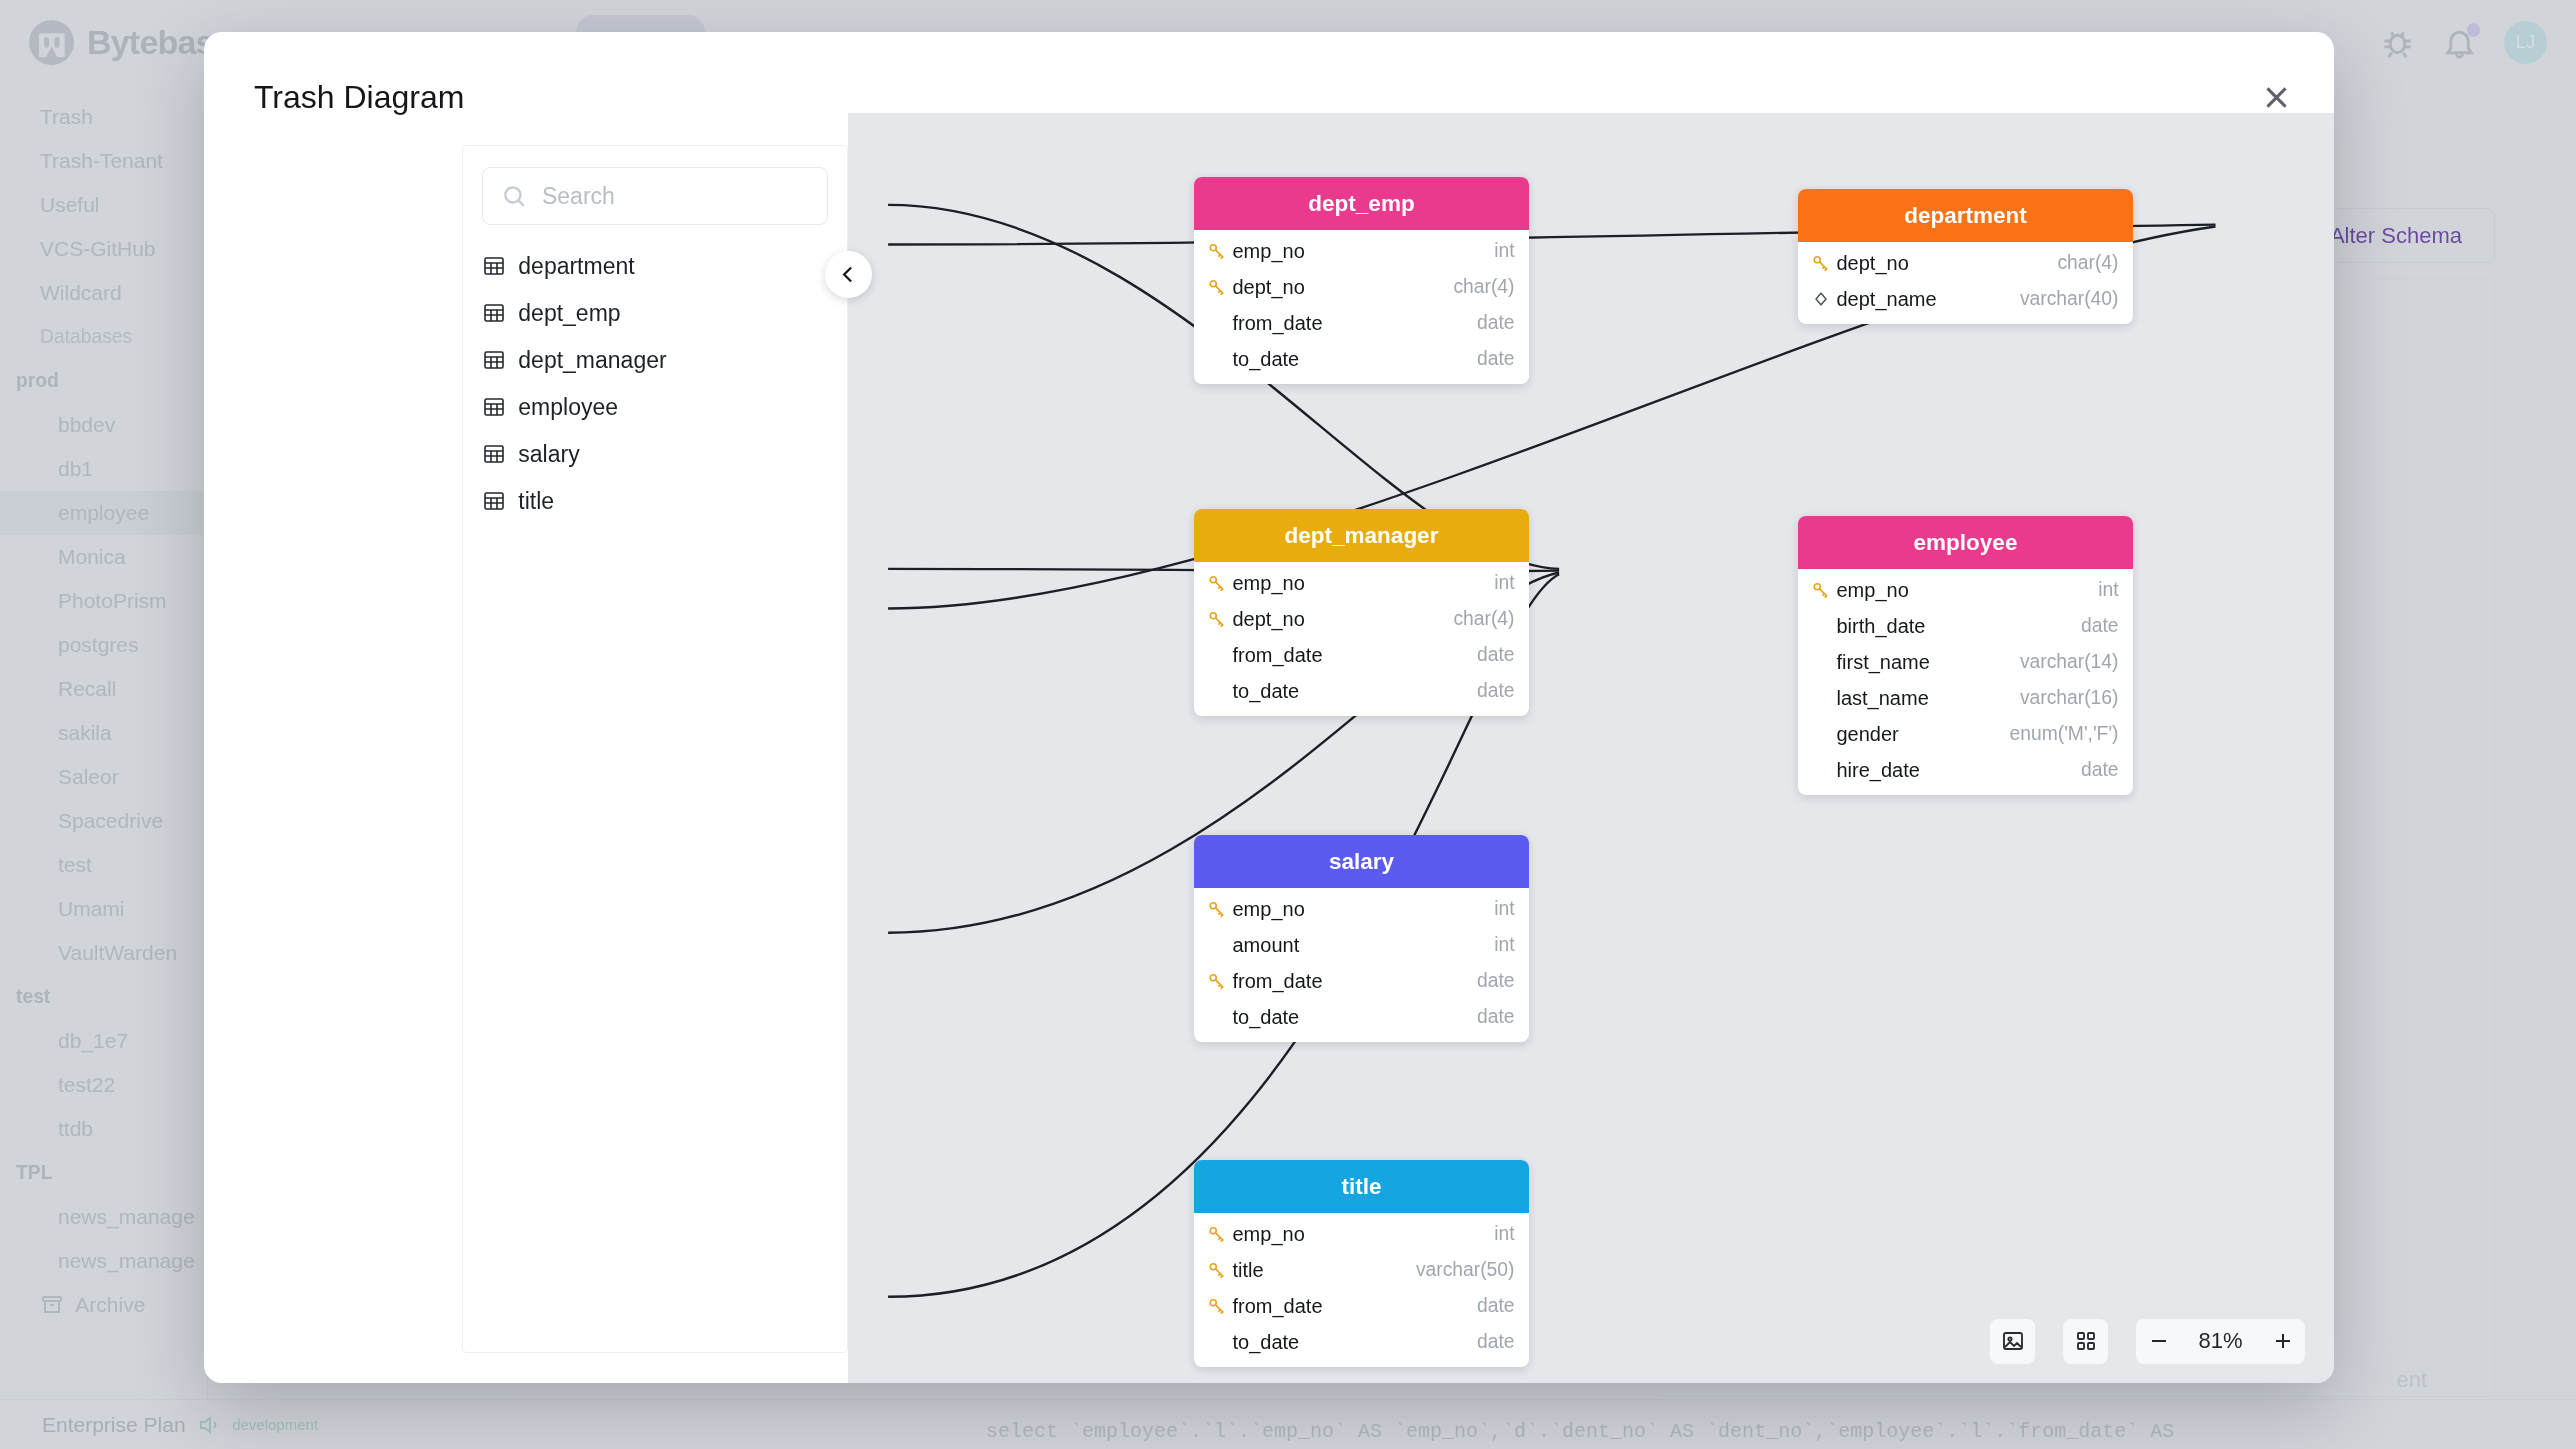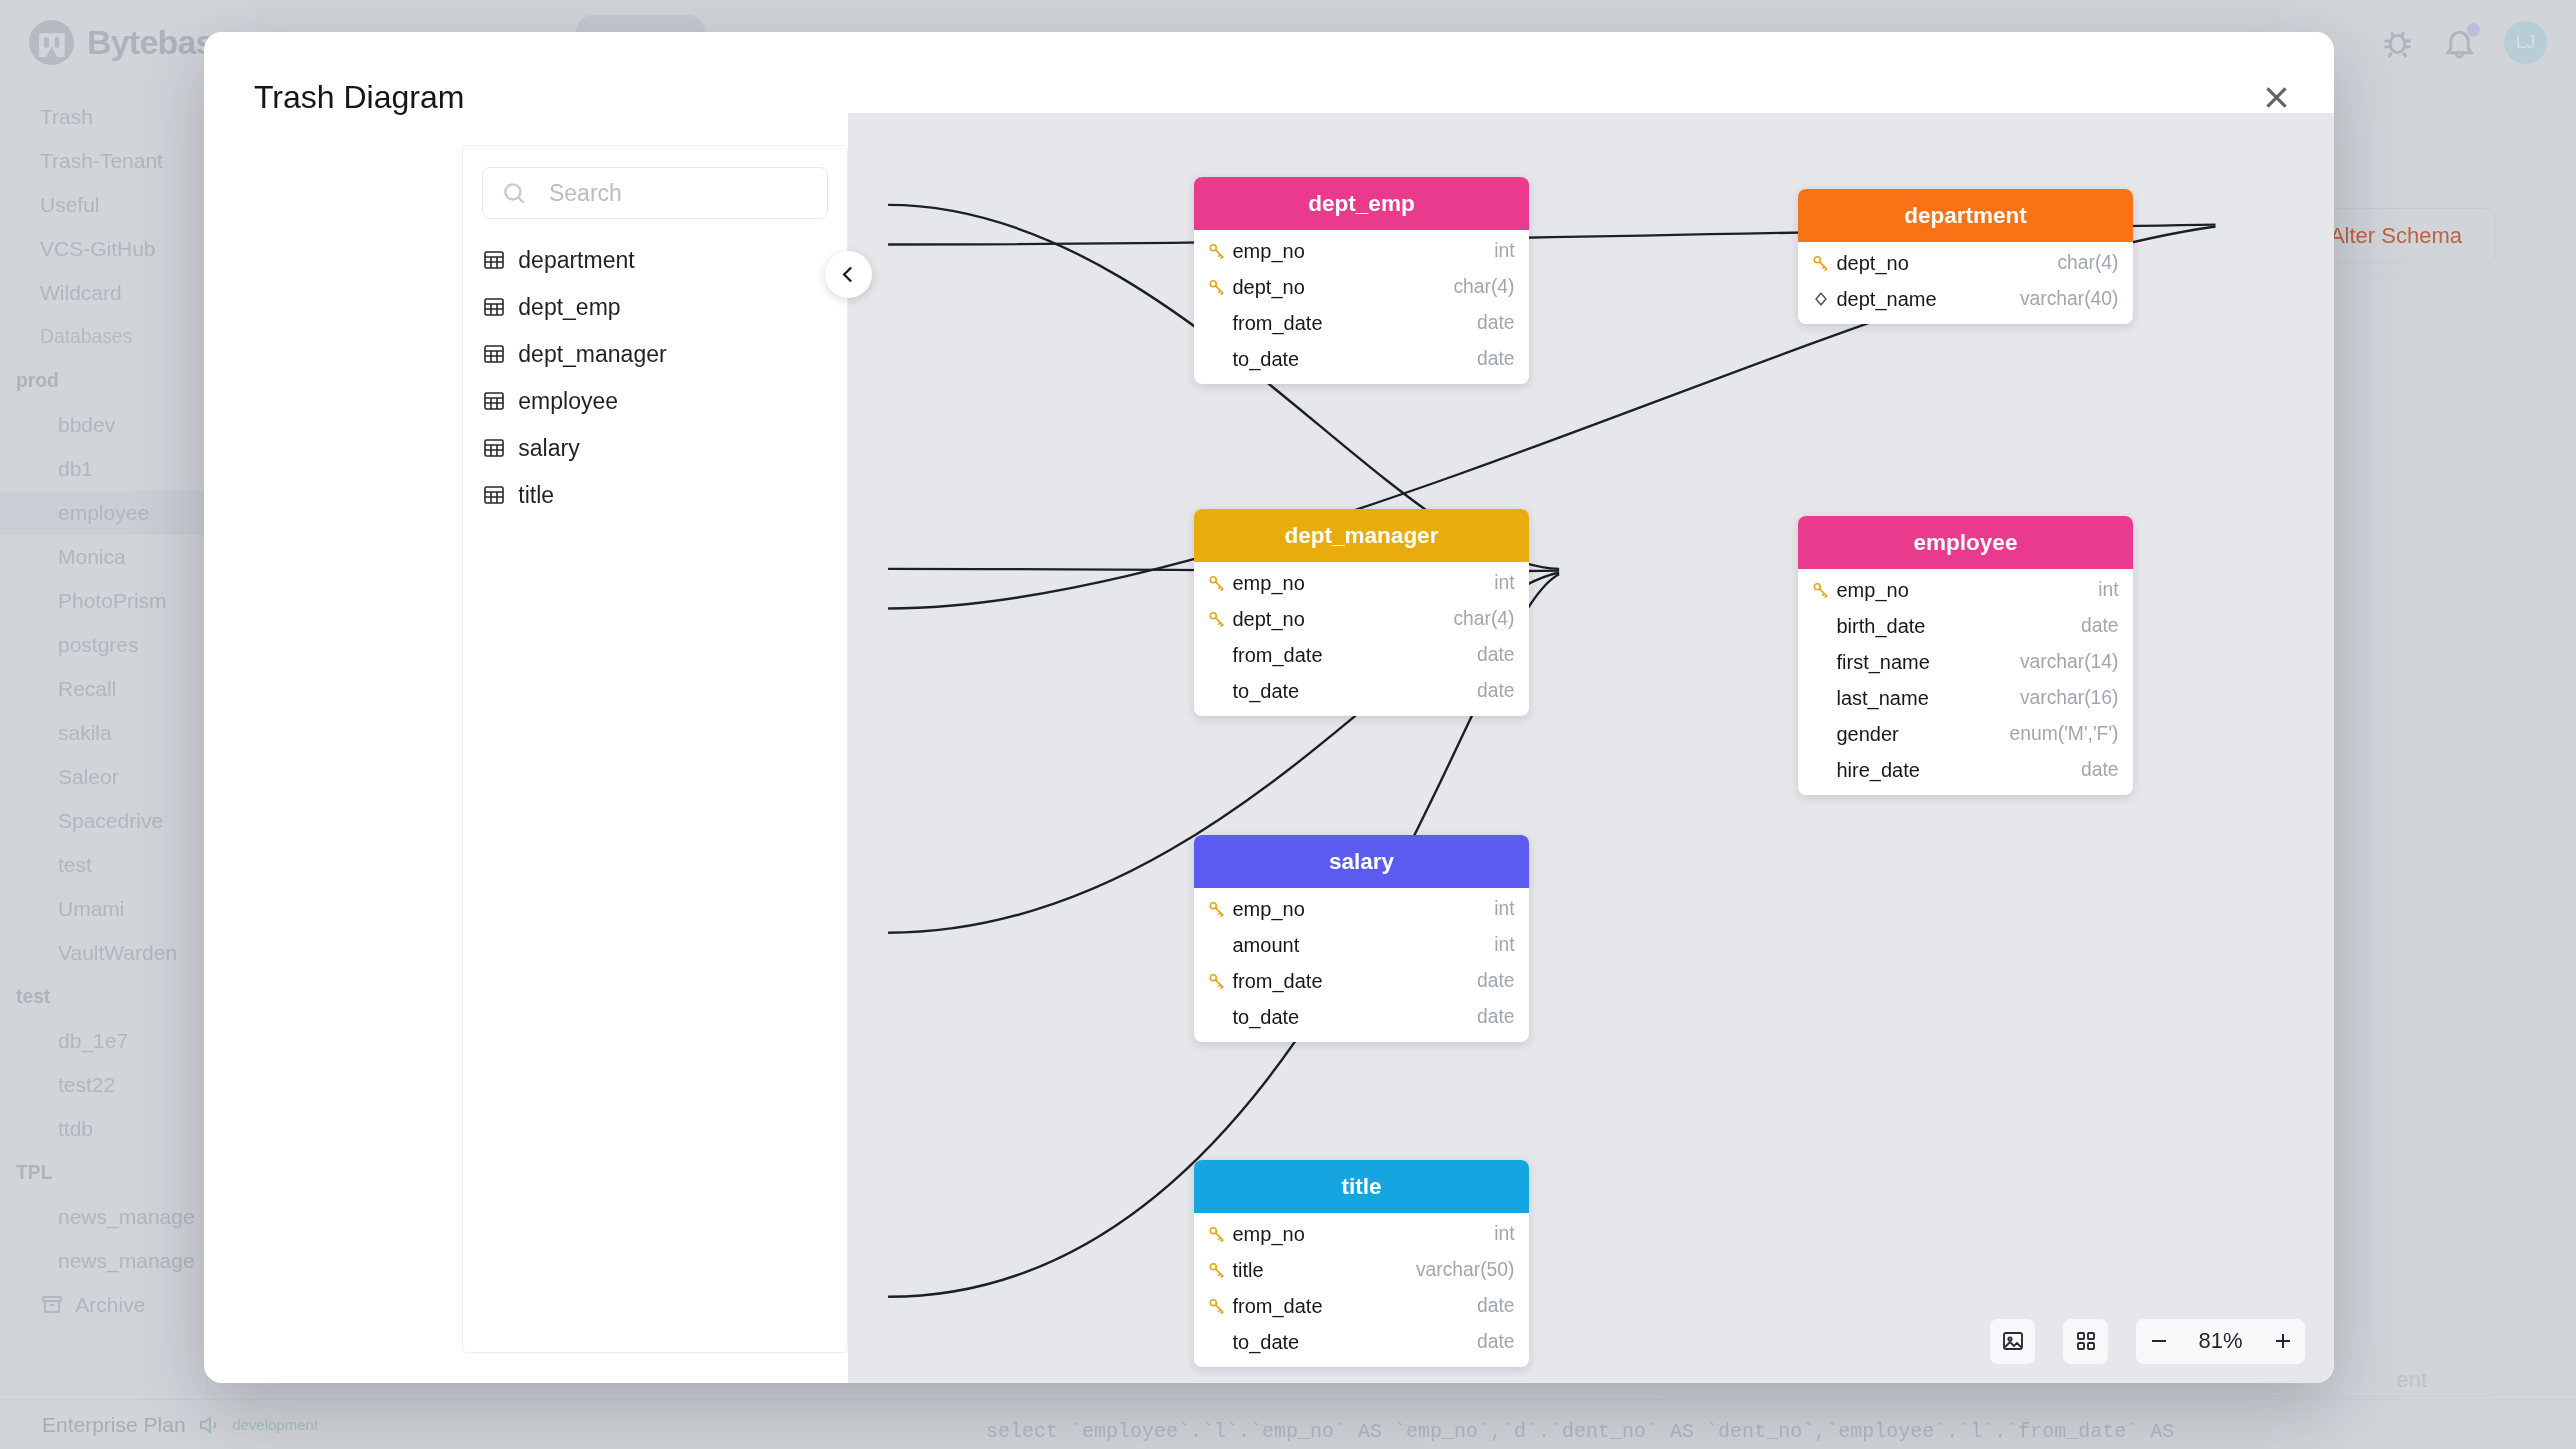--- a/index.html
+++ b/index.html
@@ -75,21 +75,21 @@
     border-top: 0.8px solid #d5d9e0; opacity: .62;
   }
   .footer-plan { font-size: 21px; color: #9aa1ac; }
   .footer-env { font-size: 15px; color: #8fc4ae; }
   .speaker { width: 24px; height: 24px; }
   .speaker svg { width: 100%; height: 100%; fill: none; stroke: #8fc4ae; stroke-width: 2; }
 
   .alter-btn {
     position: absolute; top: 208px; right: 81px;
     padding: 13.7px 32px; border: 0.8px solid #d3d7de; border-radius: 8px;
-    font-size: 22px; color: #c2410c; background: transparent; opacity: .75;
+    font-size: 22px; color: #4c1d95; background: transparent; opacity: .75;
   }
   .bg-panel {
     position: absolute; right: 81px; top: 278px; width: 837px; height: 1119px;
     border: 0.8px solid #d7dbe2; border-radius: 4.8px; opacity: .45;
   }
   .bg-sql {
     position: absolute; left: 986px; bottom: 6.4px;
     font-family: "Liberation Mono", monospace; font-size: 20px;
     color: #b5bbc4; white-space: nowrap; opacity: .8;
   }
@@ -117,23 +117,23 @@
   }
   .modal-close svg { width: 31px; height: 31px; stroke: #5e6369; stroke-width: 2.4; fill: none; }
 
   
   .tl-panel {
     position: absolute; left: 258px; top: 113px;
     width: 386px; height: 1208px;
     border: 0.8px solid #eceef1; border-radius: 4.8px; background: #fff;
   }
   .tl-search {
-    margin: 21px 19.3px 0; height: 52px;
+    margin: 21px 19.3px 0; height: 58px;
     border: 0.8px solid #e6e8ec; border-radius: 8px;
-    display: flex; align-items: center; padding: 0 17.7px; gap: 22px;
+    display: flex; align-items: center; padding: 0 17.7px; gap: 15px;
   }
   .tl-search svg { width: 26px; height: 26px; stroke: #c7cbd1; stroke-width: 2.2; fill: none; flex: none; }
   .tl-search-input {
     border: 0; outline: 0; font-size: 23px; color: #20242a;
     font-family: "Liberation Sans", sans-serif; width: 100%; background: transparent;
   }
   .tl-search-input::placeholder { color: #b9bec6; }
   .tl-list { margin-top: 17.7px; }
   .tl-item {
     height: 47px; display: flex; align-items: center; gap: 12px;

